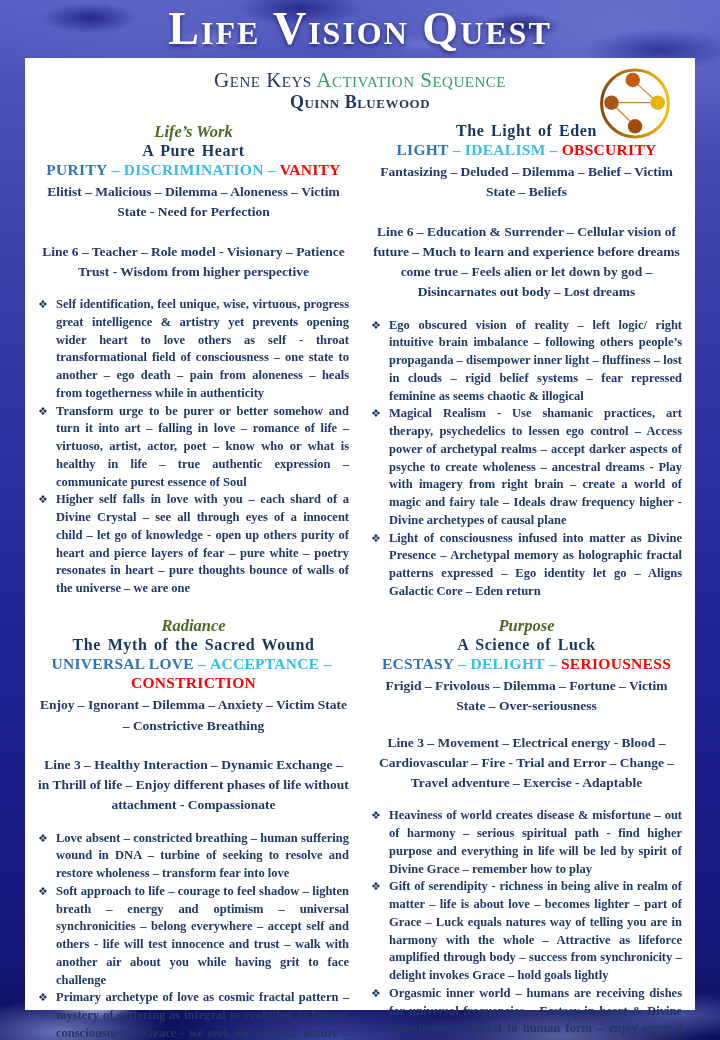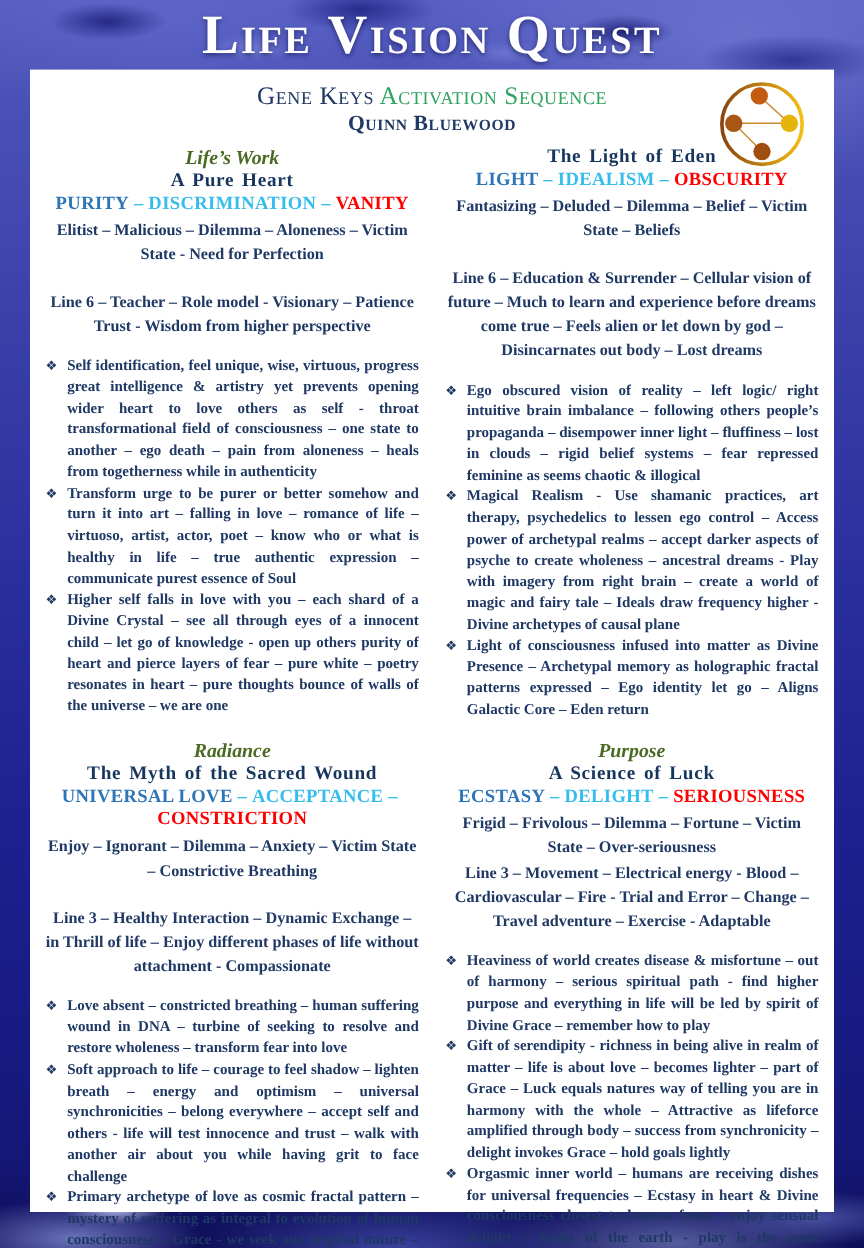--- a/index.html
+++ b/index.html
@@ -81,21 +81,21 @@
   .kw3{color:var(--kw_red,#FF0000);}
   .dash{color:var(--kw_lightblue,#35BDEC);margin:0 4px;}
   .shadow-line{
     font-weight:700;font-size:13.5px;line-height:1.5;
     color:var(--navy,#1F3864);margin-top:3px;
   }
   .line-desc{
     font-weight:700;font-size:13.5px;line-height:1.5;
     color:var(--navy,#1F3864);margin-top:19px;text-align:center;
   }
-  .section.tight .line-desc{margin-top:1px;}
+  .section.tight .line-desc{margin-top:16px;}
   .bullets{
     list-style:none;margin:14px 0 0 0;padding:0;text-align:left;
   }
   .bullets li{
     display:flex;gap:5px;
     font-weight:700;font-size:12.5px;line-height:1.42;
     color:var(--navy,#1F3864);
   }
   .mk{flex:0 0 13px;font-size:11px;padding-top:1px;font-family:"DejaVu Sans",sans-serif;}
   .bt{flex:1;text-align:justify;text-justify:inter-word;}

